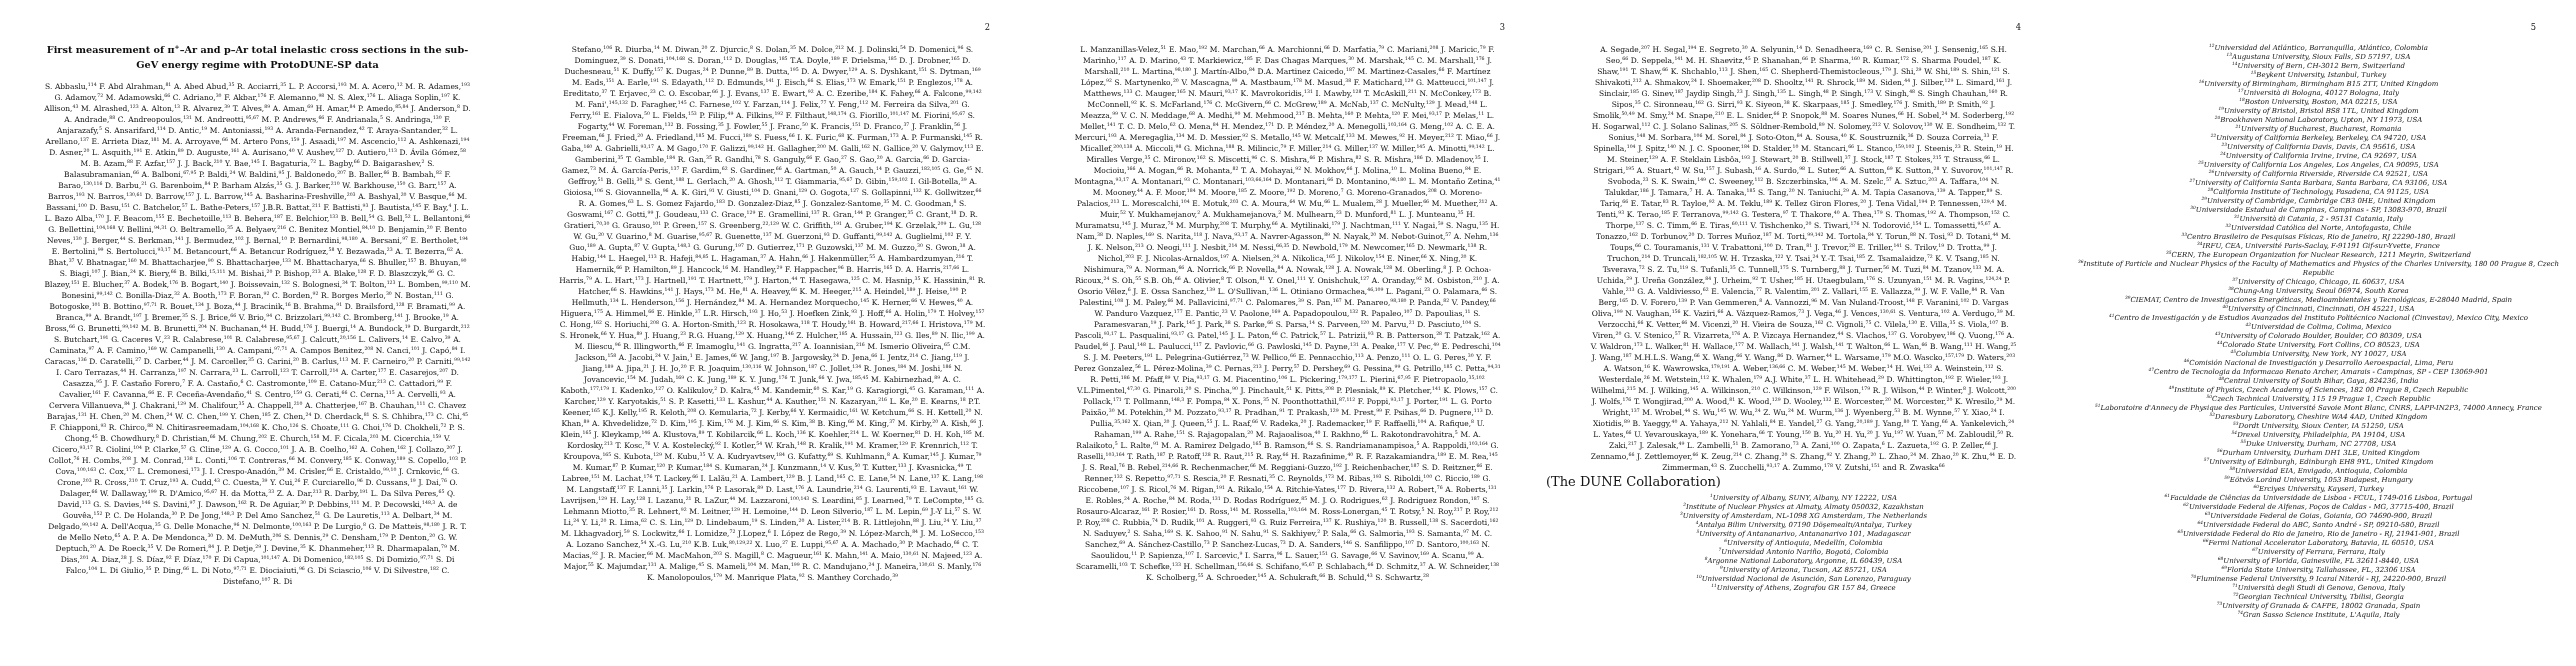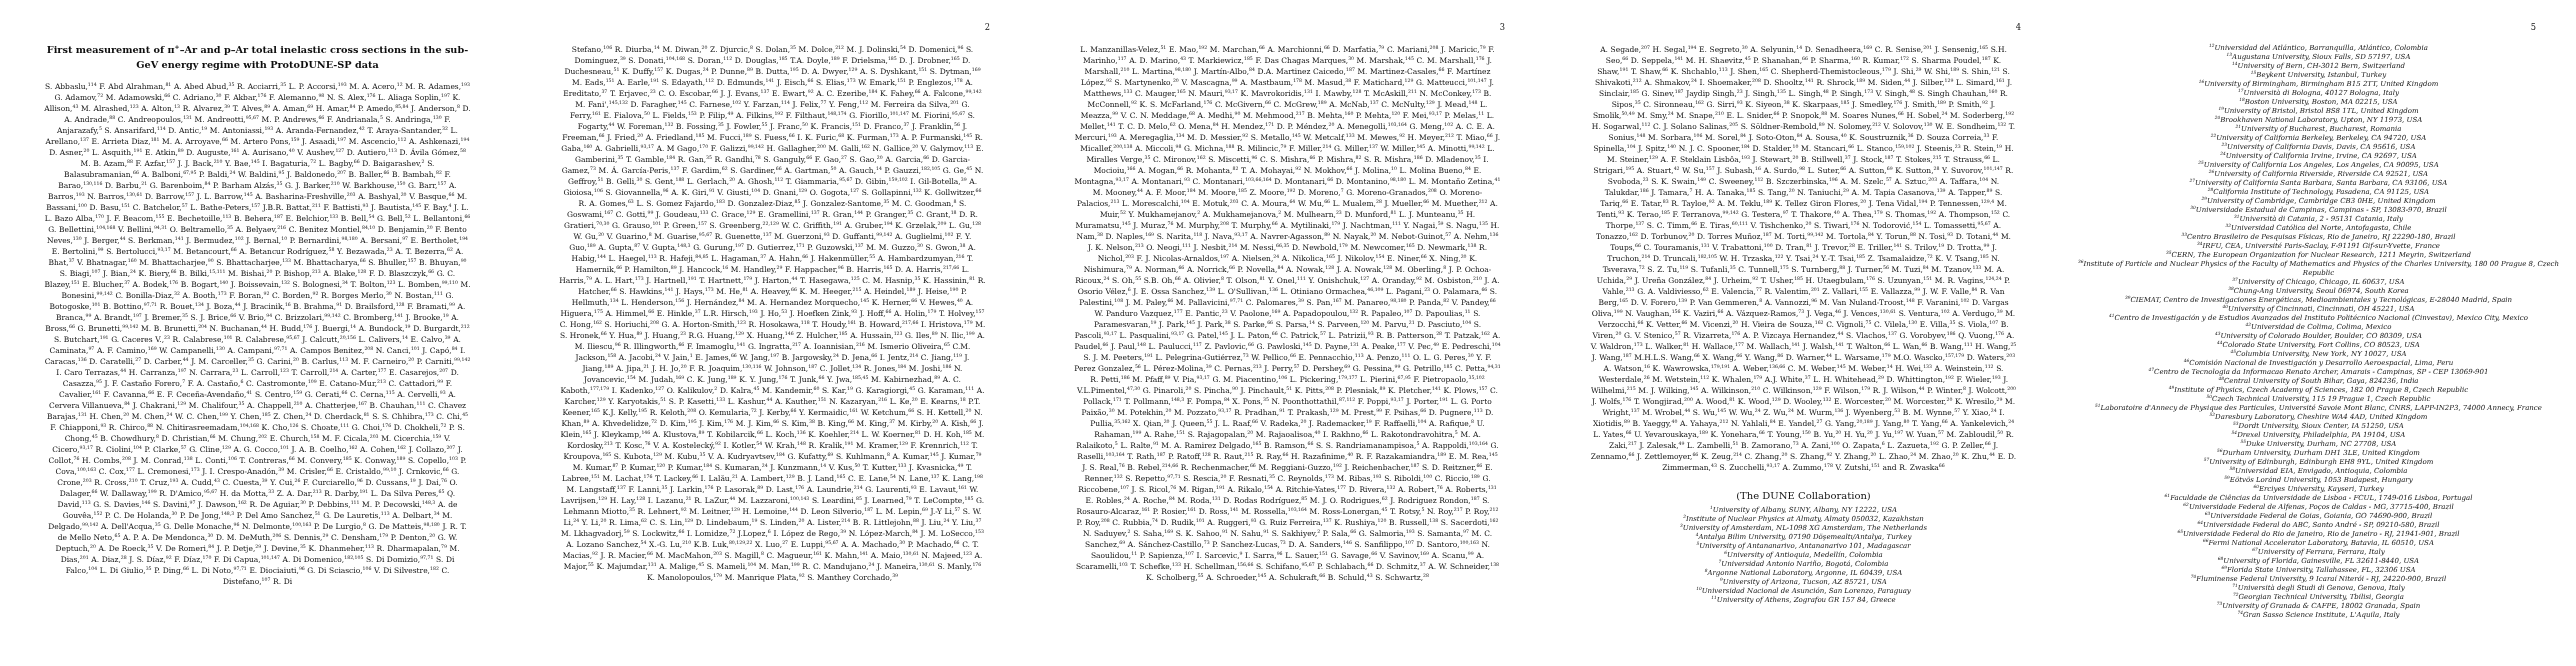--- a/index.html
+++ b/index.html
@@ -5,21 +5,21 @@
   html,body{margin:0;padding:0;background:#ffffff;}
   body{width:2576px;height:667px;position:relative;font-family:"DejaVu Serif","Liberation Serif",serif;color:#131313;overflow:hidden;}
   .canvas{position:absolute;left:0;top:0;width:2576px;height:667px;background:#ffffff;overflow:hidden;}
   .page{position:absolute;top:0;width:515px;height:667px;overflow:hidden;background:#ffffff;}
   .p1{left:0;}  .p2{left:515px;}  .p3{left:1030px;}  .p4{left:1546px;}  .p5{left:2061px;}
   .pagenum{position:absolute;top:22px;right:40px;font-size:8.3px;color:#131313;}
   .title{width:436px;margin:42px auto 0 auto;font-size:9.7px;font-weight:bold;text-align:center;line-height:1.55;color:#0e0e0e;}
   .authors{width:427px;margin:9.4px auto 0 auto;font-size:7.5px;line-height:11px;text-align:center;word-spacing:0.2px;}
   .p2 .authors,.p3 .authors,.p4 .authors{margin-top:44px;}
   sup{font-size:0.62em;vertical-align:super;line-height:0;}
-  .collab{text-align:center;font-size:10px;margin-top:17px;}
+  .collab{font-size:13px;margin-top:1px;}
   .affils{width:491px;margin:5px auto 0 auto;text-align:center;font-style:italic;font-size:7px;line-height:9px;}
   .p5 .affils{margin-top:44px;}
   .affils .affil{min-height:9px;}
   .watermark{position:absolute;left:-179px;top:418px;width:389px;height:16.7px;text-align:center;transform:rotate(-90deg);transform-origin:center center;white-space:nowrap;pointer-events:none;}
   .watermark span{font-size:16px;color:#9d9d9d;letter-spacing:0.6px;font-family:"DejaVu Serif","Liberation Serif",serif;}
 </style>
 </head>
 <body>
 
 <div class="canvas">

